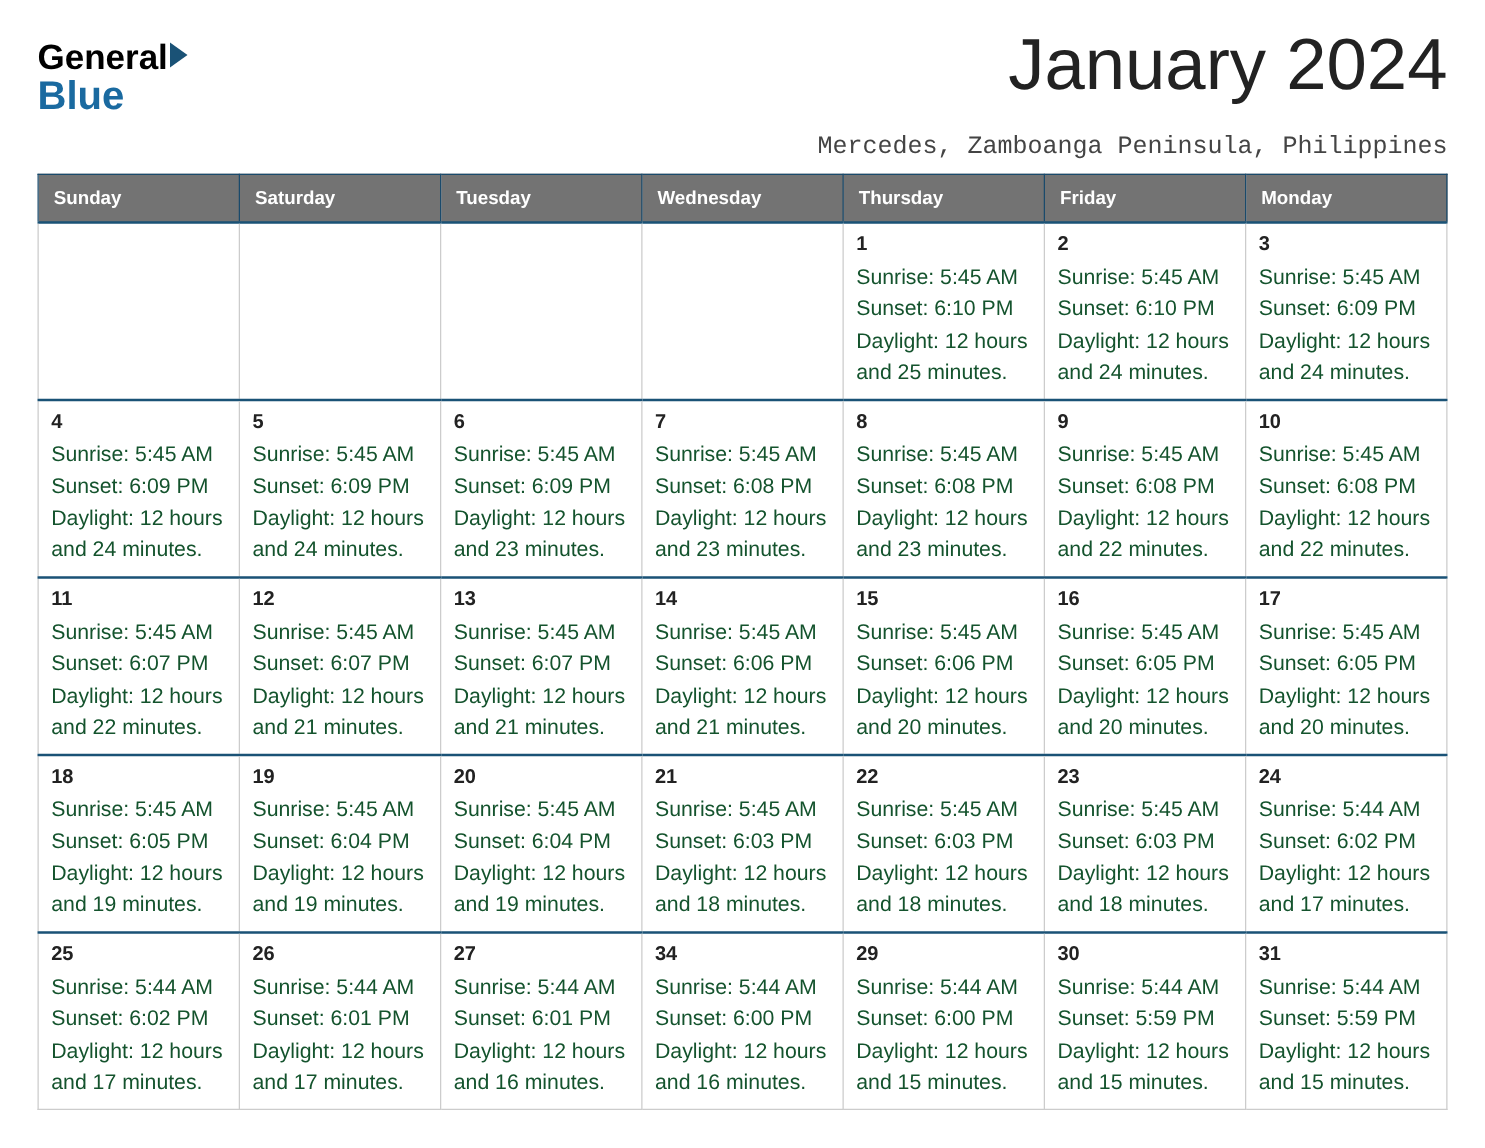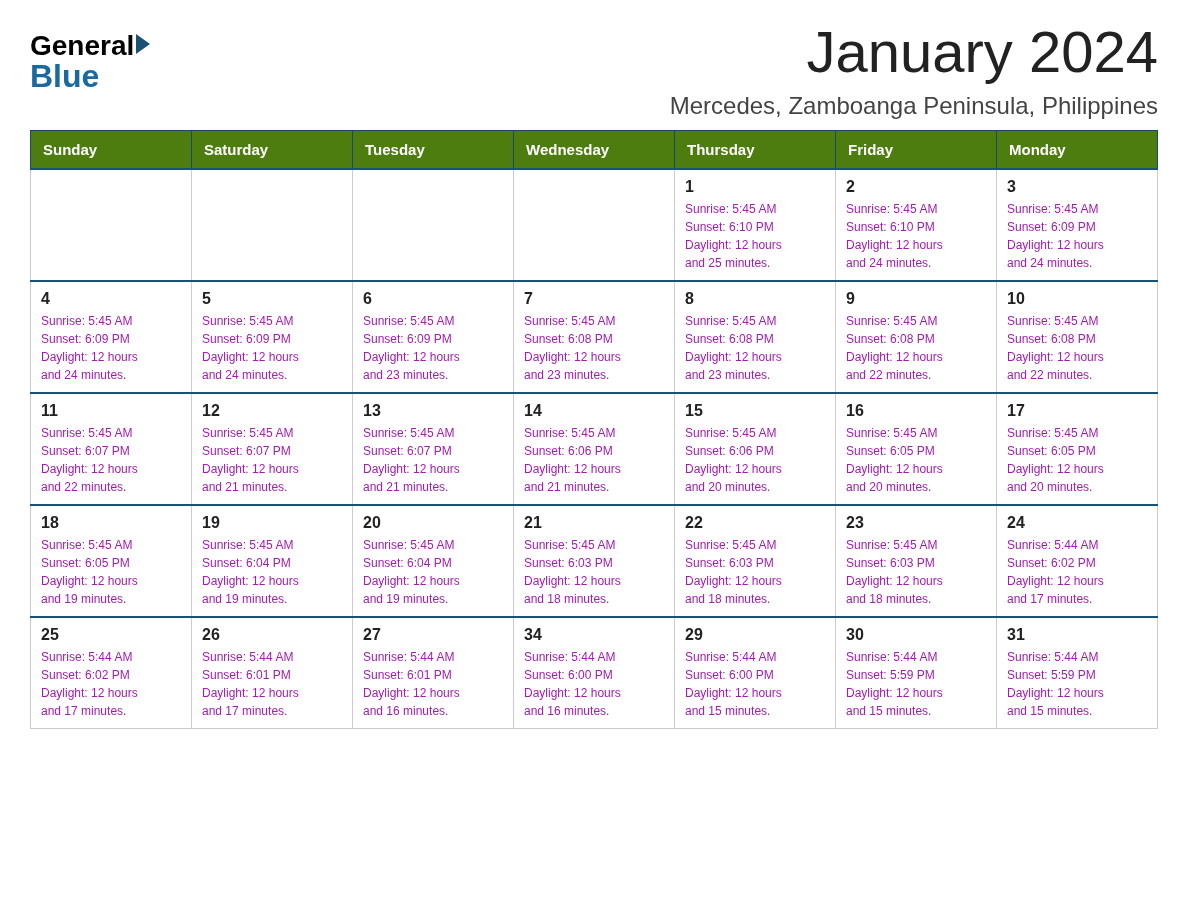--- a/index.html
+++ b/index.html
@@ -52,31 +52,32 @@
     .title-area {
       text-align: right;
     }
     .page-title {
       font-size: 58px;
       font-weight: 300;
       color: #222;
       line-height: 1.1;
     }
     .subtitle {
-      font-size: 24px;
+      font-size: 20px;
       color: #444;
-      margin-top: 8px;
+      margin-top: 22px;
+      font-family: Liberation Mono, monospace;
     }
     .calendar {
       width: 100%;
       border-collapse: collapse;
       margin-top: 10px;
     }
     .calendar thead tr {
-      background-color: #4d7c0f;
+      background-color: #737373;
     }
     .calendar thead th {
       color: #fff;
       font-size: 15px;
       font-weight: 600;
       padding: 10px 12px;
       text-align: left;
       border: 1px solid #1a4a6b;
       width: calc(100% / 7);
     }
@@ -95,22 +96,22 @@
       border-top: 2px solid #1a5276;
     }
     .day-number {
       font-size: 16px;
       font-weight: bold;
       color: #222;
       display: block;
       margin-bottom: 4px;
     }
     .day-info {
-      font-size: 12px;
-      color: #a21caf;
+      font-size: 17px;
+      color: #14532d;
       line-height: 1.5;
     }
   </style>
 </head>
 <body>
 
 <div class="header-area">
   <div class="logo">
     <div class="logo-right">
       <div style="display:flex;align-items:center;">

